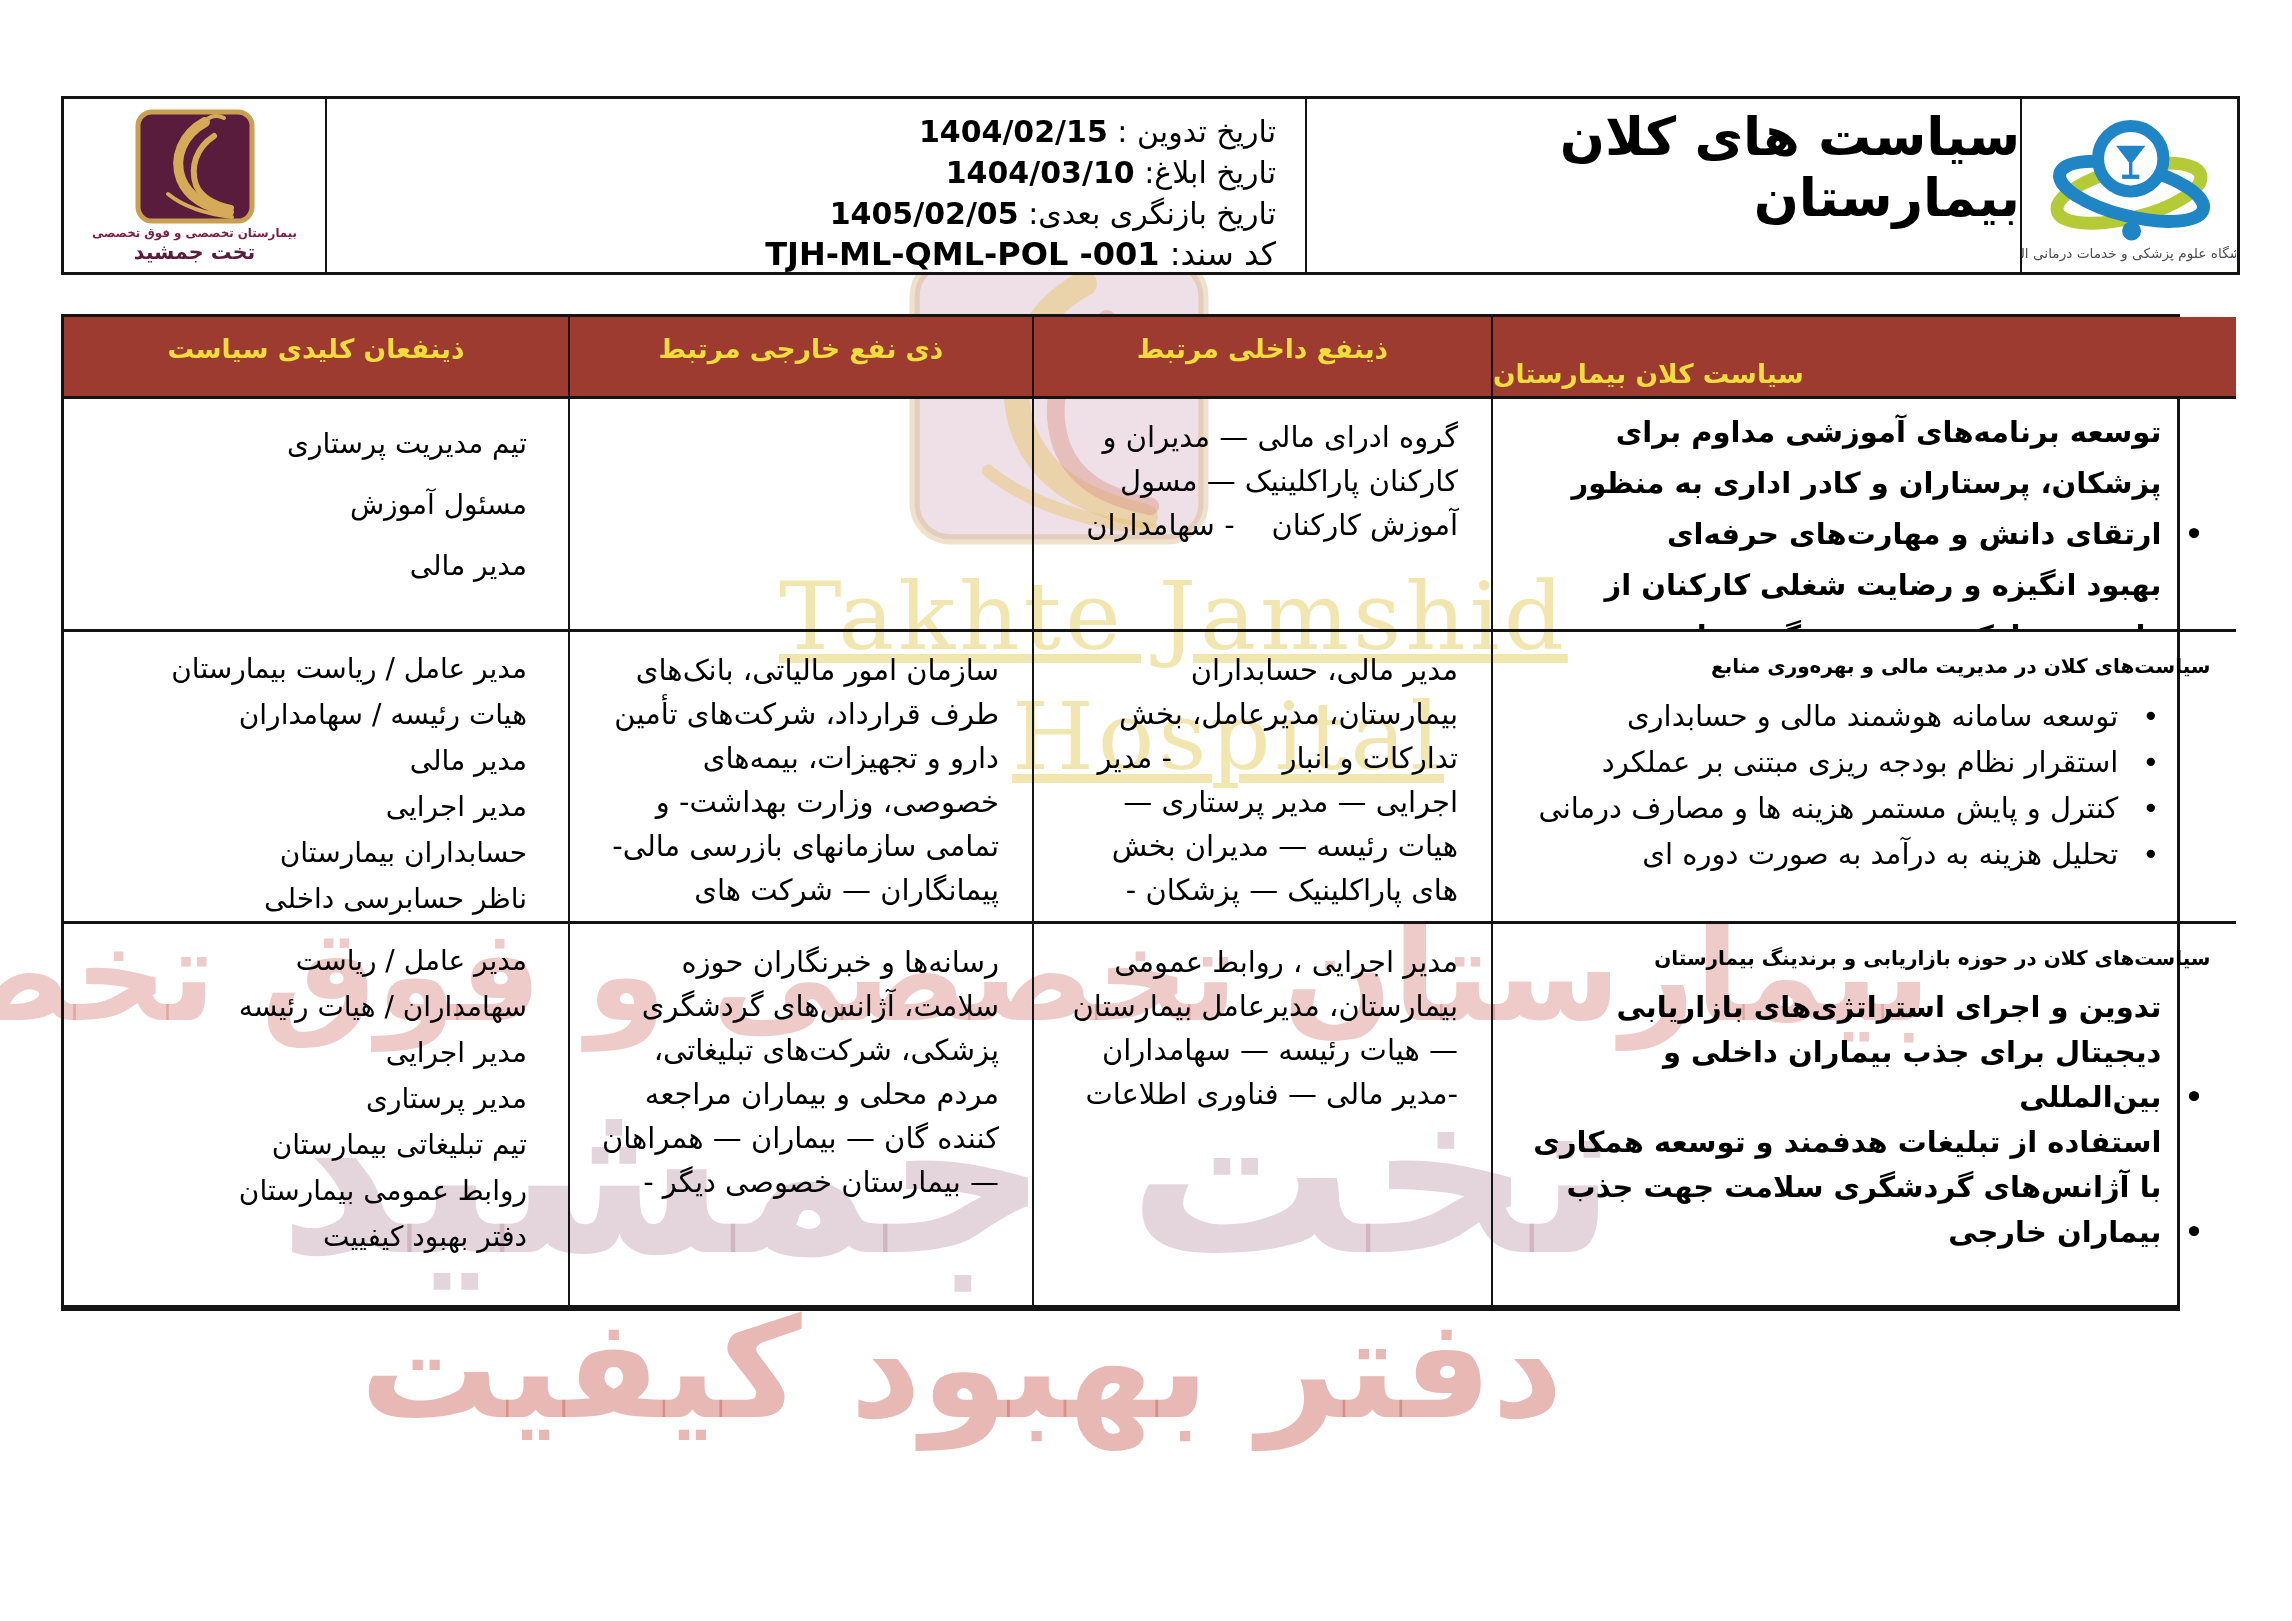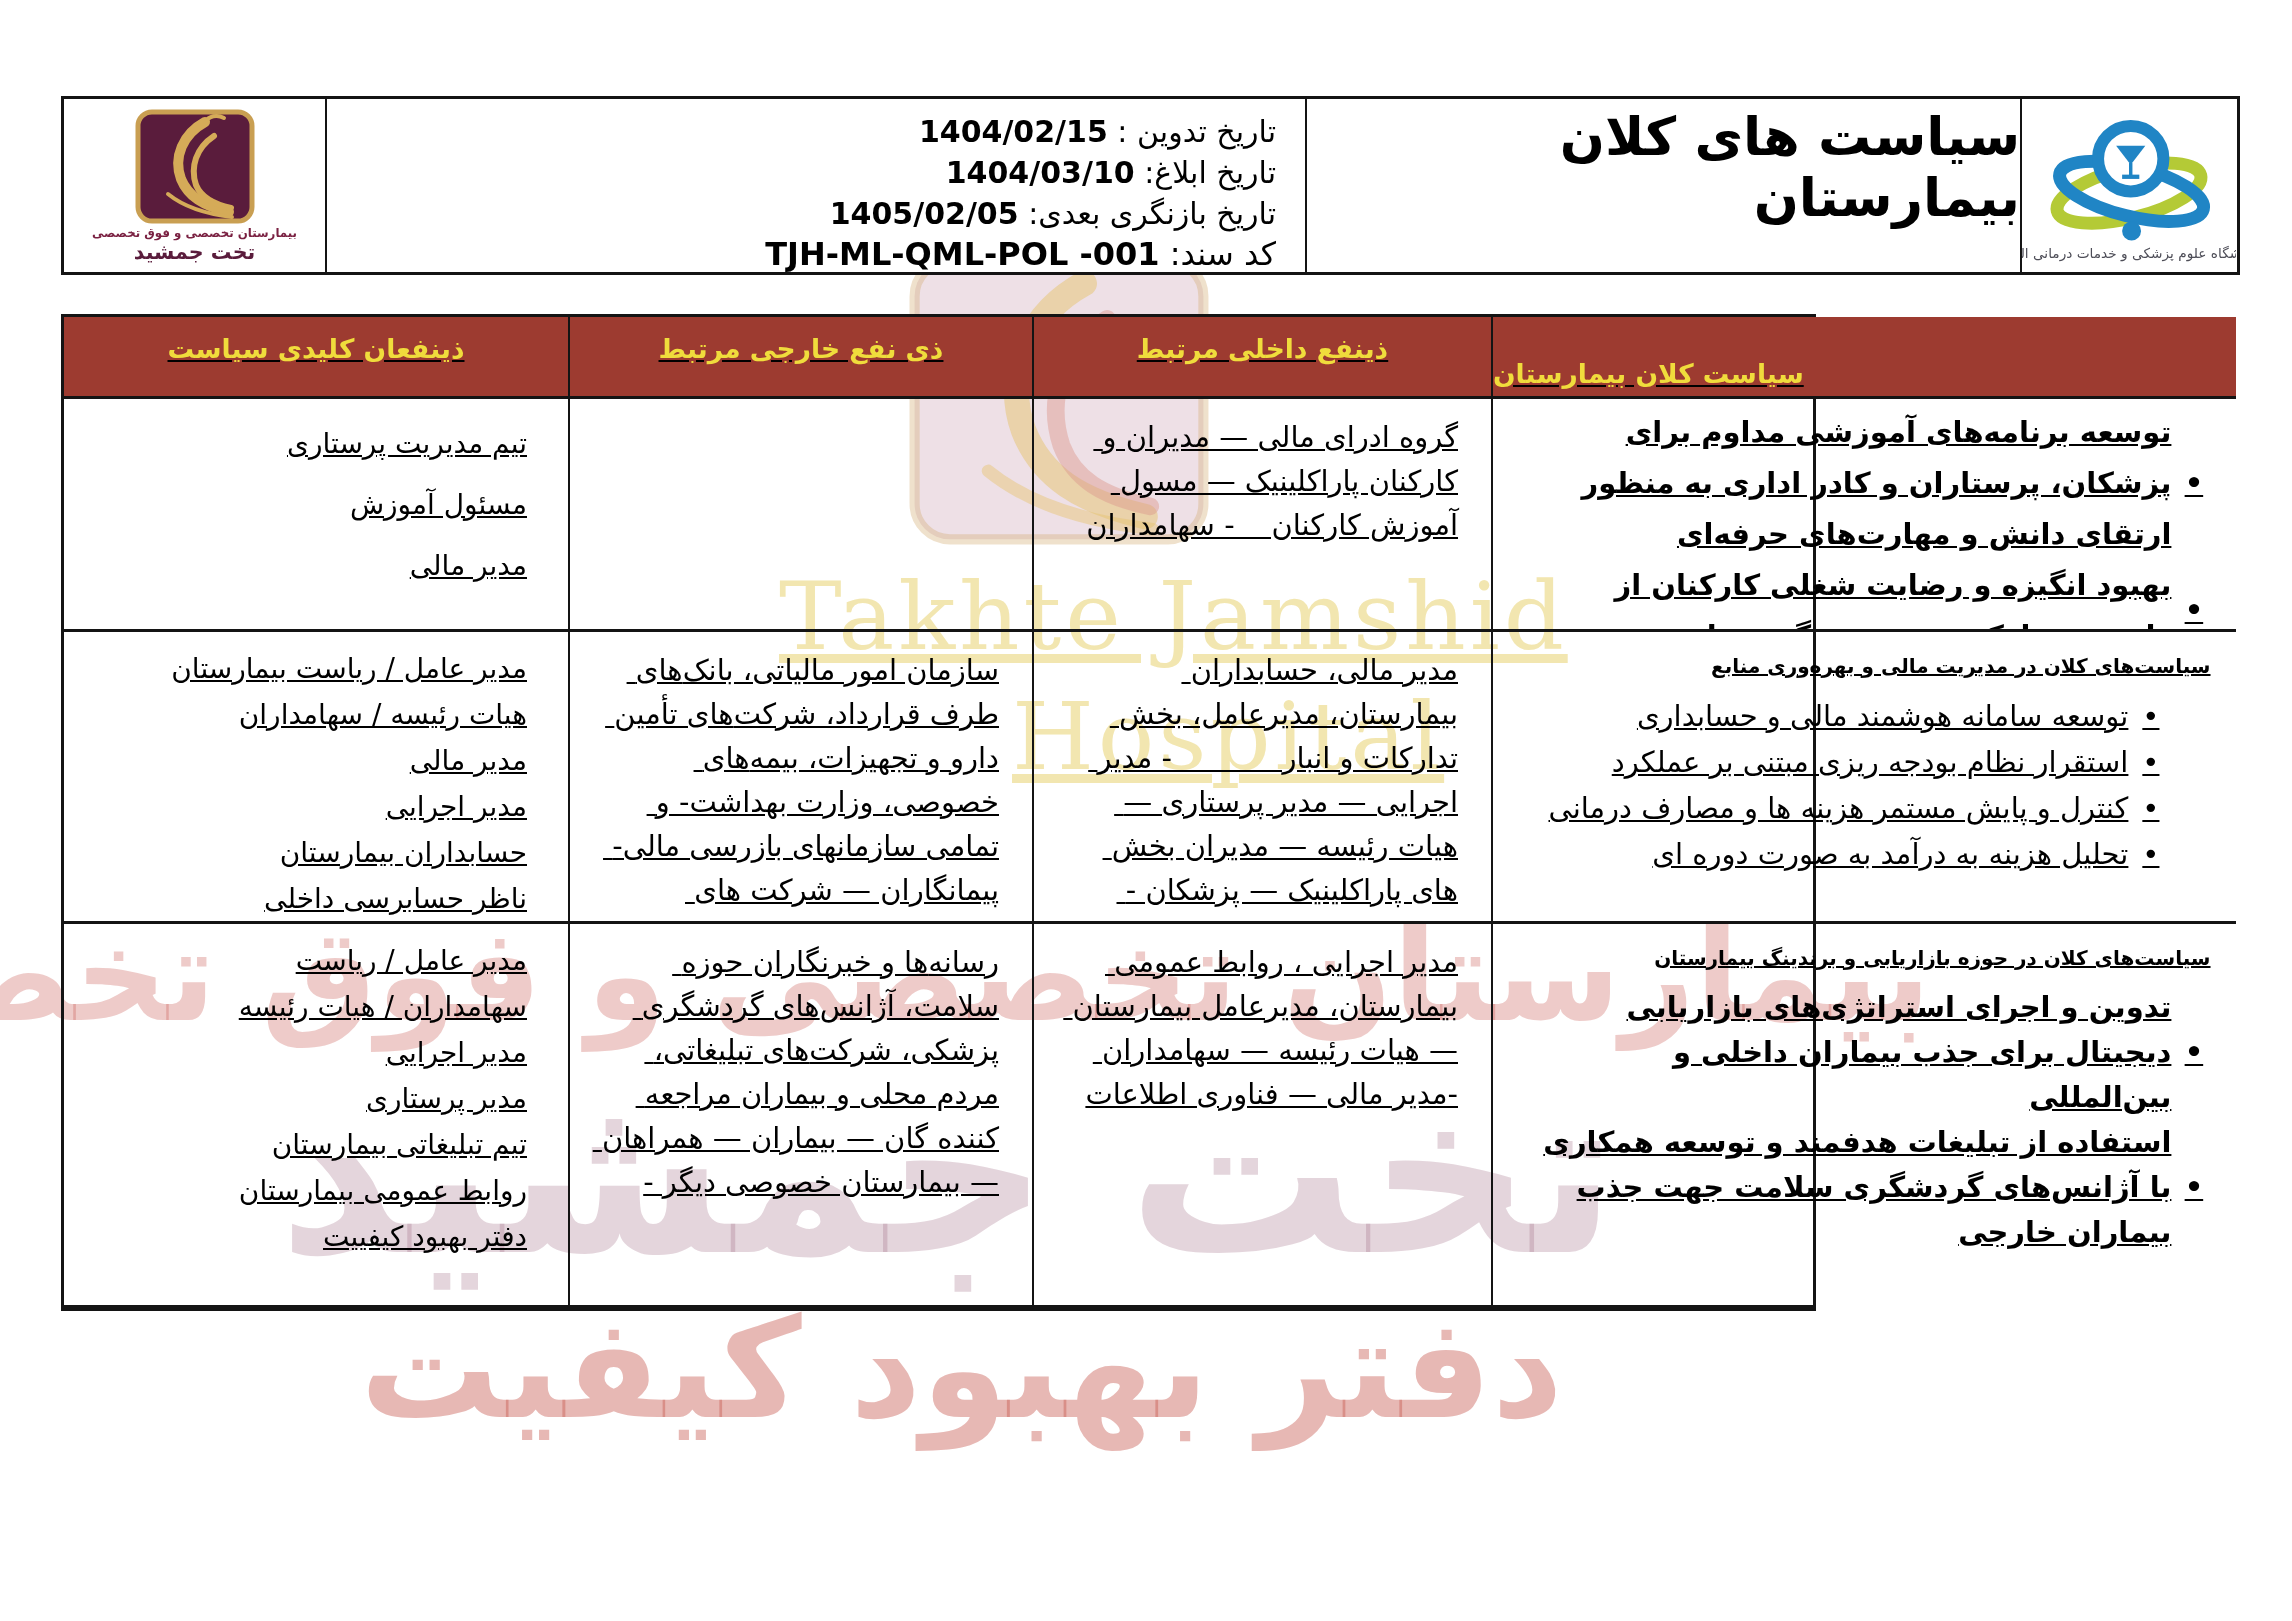--- a/index.html
+++ b/index.html
@@ -30,41 +30,41 @@
   .logo-cap2{font-size:20.6px;font-weight:bold;color:#5a1c3c;}
   .dates-cell{direction:rtl;padding:11.8px 29px 0 9.8px;font-size:30px;line-height:41px;}
   .date-line .val{font-weight:bold;}
   .date-line.code{font-size:32px;}
   .title-cell{display:flex;align-items:center;justify-content:center;
               font-size:53px;font-weight:bold;padding-bottom:37px;box-sizing:border-box;direction:rtl;}
   .uni-cell{display:flex;flex-direction:column;align-items:center;justify-content:center;padding-top:3.9px;}
   .uni-cap{font-size:13.7px;color:#4d4d57;margin-top:2.9px;white-space:nowrap;}
 
   
-  .policy-table{position:absolute;left:61px;top:314px;width:1755px;z-index:2;
+  .policy-table{position:absolute;left:61px;top:314px;width:2119px;z-index:2;
                 border:3.9px solid #141414;border-bottom:6.9px solid #141414;box-sizing:border-box;
                 display:grid;grid-template-columns:504px 464px 459px 745px;
-                grid-template-rows:79px 233px 292px 384px;text-decoration:underline;}
+                grid-template-rows:79px 233px 292px 384px;}
   .cell{box-sizing:border-box;overflow:hidden;}
   .bl{border-left:2.9px solid #141414;}
   .bt{border-top:3.9px solid #141414;}
   .th{background:#9d3b30;color:#f0dc3c;font-size:26.5px;font-weight:bold;
       text-align:center;padding-top:15.7px;direction:rtl;}
   .th-pol{text-align:left;padding:41px 47px 0 0;}
 
   .td-key{direction:rtl;text-align:right;padding:13.7px 41px 0 9.8px;font-size:28px;}
   .td-key .kline{line-height:46px;}
   .r1k .kline{line-height:61px;}
 
   .td-text{direction:rtl;text-align:right;padding:15.7px 33px 0 25.5px;
            font-size:29px;line-height:44px;white-space:pre-wrap;}
 
   .td-pol{direction:rtl;padding:7.8px 19.6px 0 31px;font-size:29px;}
   .pol-head{font-weight:bold;font-size:20px;line-height:53px;text-align:right;padding-right:5.9px;}
-  .bullet{display:flex;align-items:center;}
+  .bullet{display:flex;align-items:flex-end;gap:10px;}
   .mark{flex:0 0 45px;text-align:center;}
   .mark::before{content:"•";}
   .txt{flex:1;text-align:right;}
   .r1p .bullet{line-height:51px;font-weight:bold;}
   .r2p .bullet{line-height:46px;padding-right:43px;}
   .r3p .bullet{line-height:45px;font-weight:bold;}
 </style>
 </head>
 <body>
 

